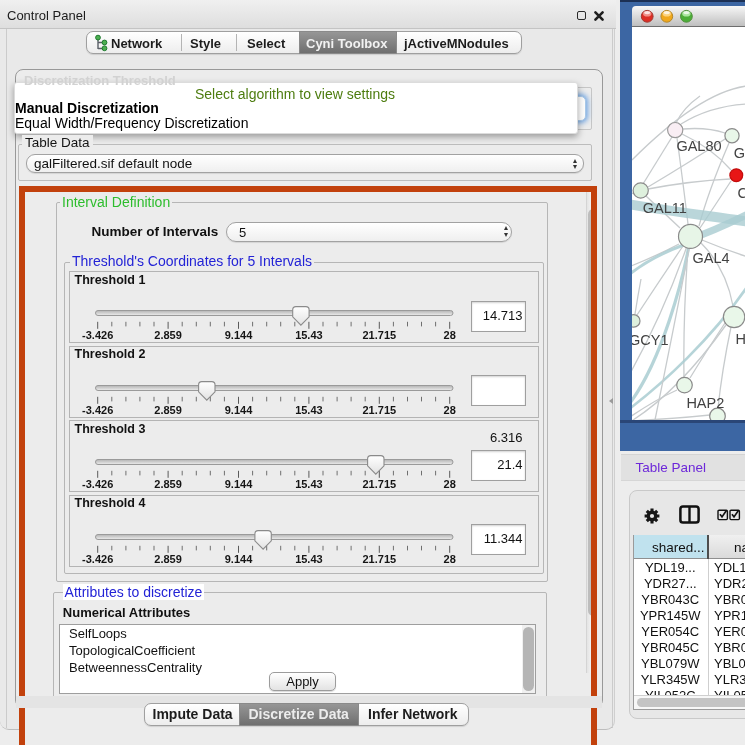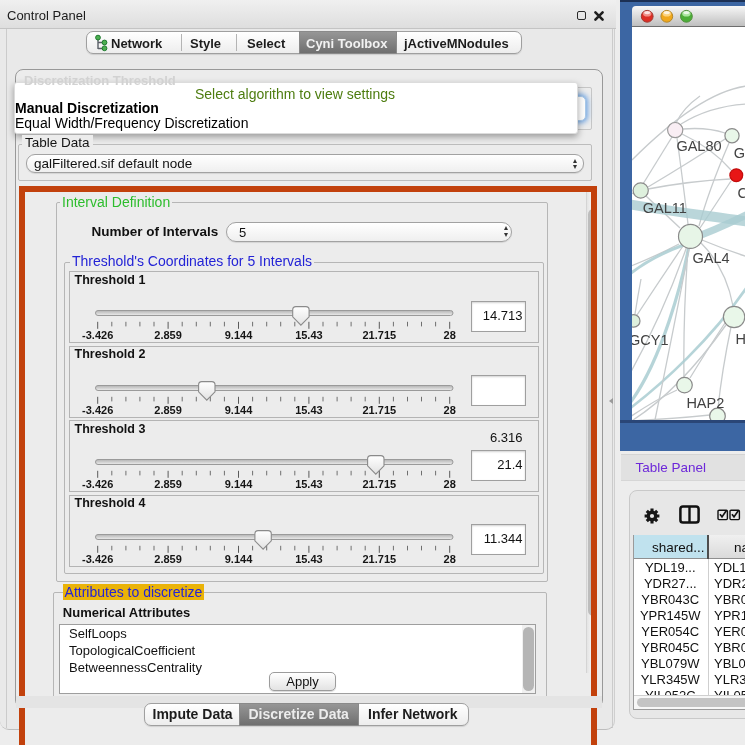--- a/index.html
+++ b/index.html
@@ -171,21 +171,21 @@
   <text x="28.7" y="67.5" font-size="11" font-weight="600" fill="#151515" text-anchor="middle" font-family="Liberation Sans,sans-serif">-3.426</text>
         <text x="99.1" y="67.5" font-size="11" font-weight="600" fill="#151515" text-anchor="middle" font-family="Liberation Sans,sans-serif">2.859</text>
         <text x="169.5" y="67.5" font-size="11" font-weight="600" fill="#151515" text-anchor="middle" font-family="Liberation Sans,sans-serif">9.144</text>
         <text x="239.9" y="67.5" font-size="11" font-weight="600" fill="#151515" text-anchor="middle" font-family="Liberation Sans,sans-serif">15.43</text>
         <text x="310.3" y="67.5" font-size="11" font-weight="600" fill="#151515" text-anchor="middle" font-family="Liberation Sans,sans-serif">21.715</text>
         <text x="380.7" y="67.5" font-size="11" font-weight="600" fill="#151515" text-anchor="middle" font-family="Liberation Sans,sans-serif">28</text>
   <path d="M185.9 38.8 q0 -3.2 3.2 -3.2 h10 q3.2 0 3.2 3.2 v7 l-8.2 8.3 l-8.2 -8.3 z" fill="url(#thg)" stroke="#8a8a8a" stroke-width="1.1"></path>
  </svg>
 
  <div style="left:28px;top:400px;width:494px;height:113px;border:1px solid #b6b6b6;border-radius:2px;"></div>
- <div style="left:37.6px;top:391.9px;font-size:14px;background:#eab308;padding:0 2px;color:#2323d6;white-space:nowrap;">Attributes to discretize</div>
+ <div style="left:37.6px;top:391.9px;font-size:14px;background:#ffffff;padding:0 2px;color:#2323d6;white-space:nowrap;">Attributes to discretize</div>
  <div style="left:37.8px;top:412.6px;font-size:13px;font-weight:700;color:#111;white-space:nowrap;">Numerical Attributes</div>
  <div style="left:34px;top:431.5px;width:477px;height:70px;background:#ffffff;border:1px solid #9e9e9e;"></div>
  <div style="left:44px;top:434.2px;font-size:13px;color:#111;white-space:nowrap;">SelfLoops</div>
  <div style="left:44px;top:451px;font-size:13px;color:#111;white-space:nowrap;">TopologicalCoefficient</div>
  <div style="left:44px;top:467.5px;font-size:13px;color:#111;white-space:nowrap;">BetweennessCentrality</div>
  <div style="left:496.5px;top:432.5px;width:13.5px;height:68px;background:#f0f0f0;"></div>
  <div style="left:498px;top:434.5px;width:11px;height:64px;border-radius:5.5px;background:#b5b5b5;"></div>
 
  <div style="left:560.5px;top:0;width:17.5px;height:481px;background:linear-gradient(90deg,#e4e4e4,#fbfbfb 45%,#f2f2f2);border-left:1px solid #d4d4d4;"></div>
  <div style="left:563px;top:17px;width:10.5px;height:407px;border-radius:5.5px;background:#bdbdbd;"></div>

